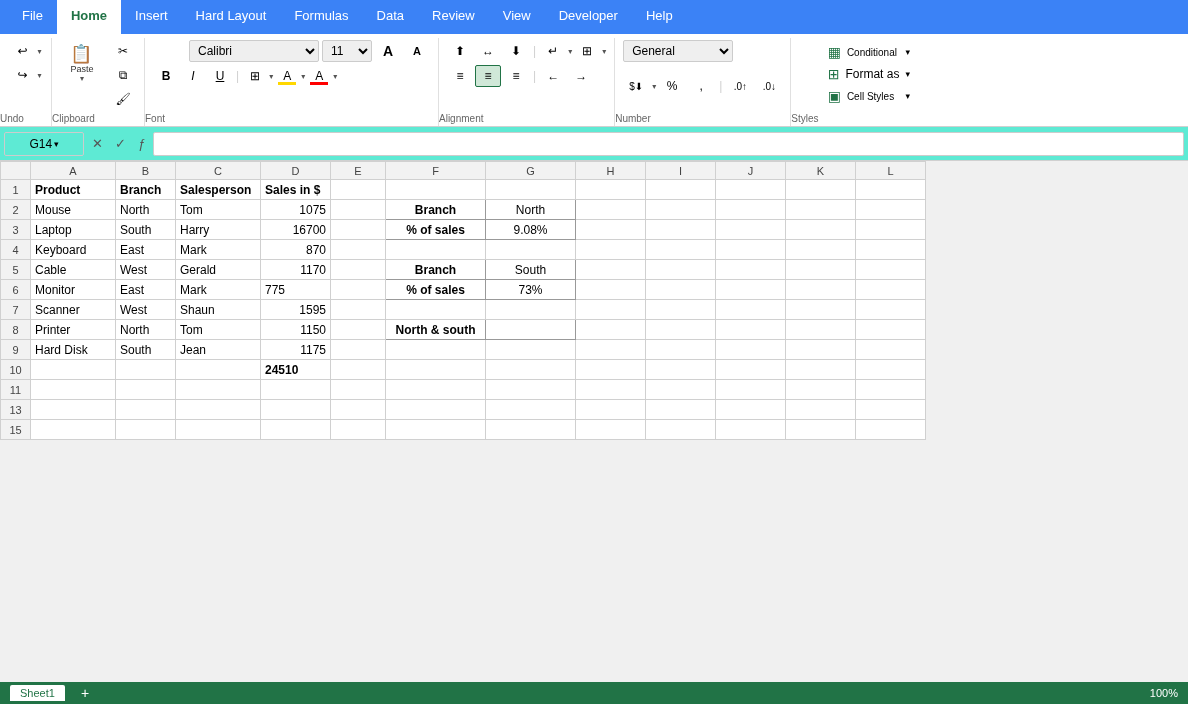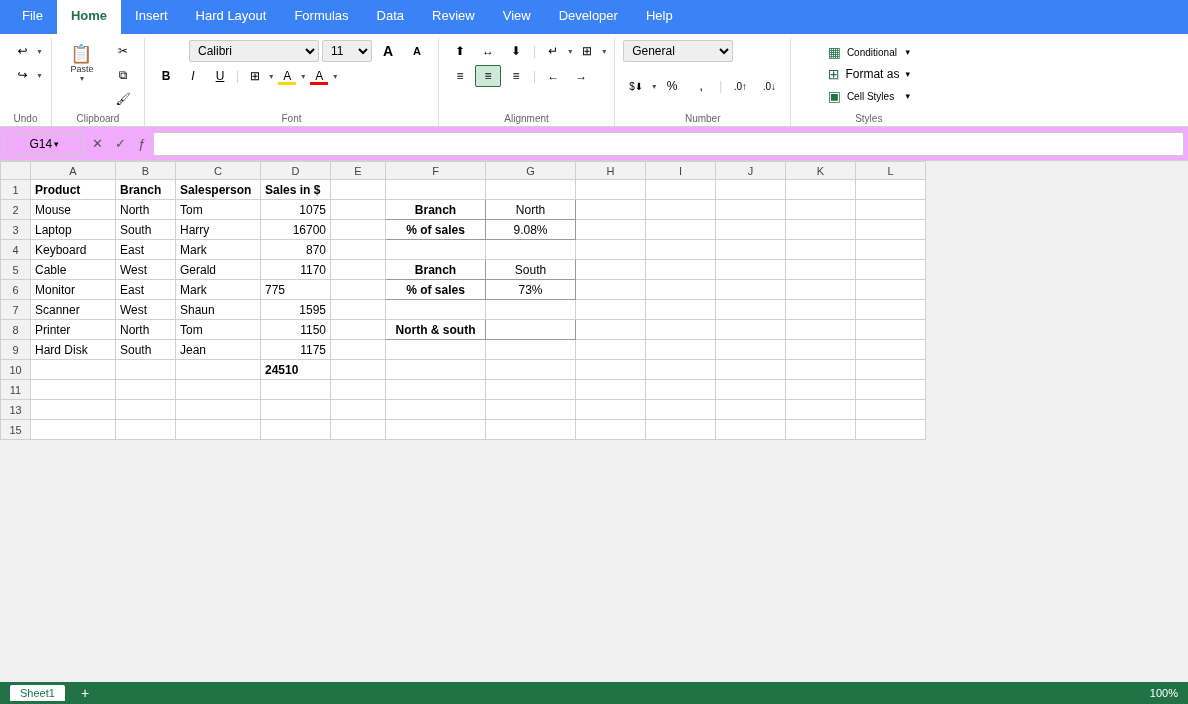--- a/index.html
+++ b/index.html
@@ -25,21 +25,21 @@
     .ribbon-group {
       display: flex;
       flex-direction: column;
       align-items: center;
       padding: 2px 8px;
       border-right: 1px solid #e0e0e0;
       position: relative;
     }
     .ribbon-group:last-child { border-right: none; }
     .ribbon-group-label {
-      font-size: 10px; color: #666; position: absolute; bottom: 2px; left: 0; right: 0; text-align: center;
+      font-size: 10px; color: #666; position: absolute; bottom: 2px; left: 0; right: 0; 
     }
     .ribbon-controls { display: flex; align-items: center; gap: 2px; flex: 1; }
 
     .ribbon-btn {
       display: flex; flex-direction: column; align-items: center; justify-content: center;
       padding: 3px 6px; border: 1px solid transparent; border-radius: 3px;
       cursor: pointer; font-size: 10px; color: #333; min-width: 36px;
       background: none;
     }
     .ribbon-btn.large { min-width: 44px; font-size: 10px; padding: 4px 6px; }
@@ -62,21 +62,21 @@
       width: 50px; height: 22px; border: 1px solid #ccc; border-radius: 2px;
       font-size: 12px; padding: 0 4px;
     }
     .number-format-select {
       width: 110px; height: 22px; border: 1px solid #ccc; border-radius: 2px;
       font-size: 12px; padding: 0 4px;
     }
 
     
     .formula-bar {
-      background: #f0abfc; border-bottom: 1px solid #d0d0d0;
+      background: #5eead4; border-bottom: 1px solid #d0d0d0;
       display: flex; align-items: center; padding: 3px 4px; gap: 4px; height: 34px;
     }
     .cell-ref-box {
       width: 80px; height: 24px; border: 1px solid #ccc; border-radius: 2px;
       font-size: 12px; padding: 0 6px; display: flex; align-items: center; justify-content: center;
     }
     .formula-btn { font-size: 13px; color: #555; cursor: pointer; padding: 2px 4px; }
     .formula-input {
       flex: 1; height: 24px; border: 1px solid #ccc; border-radius: 2px;
       font-size: 13px; padding: 0 6px;

